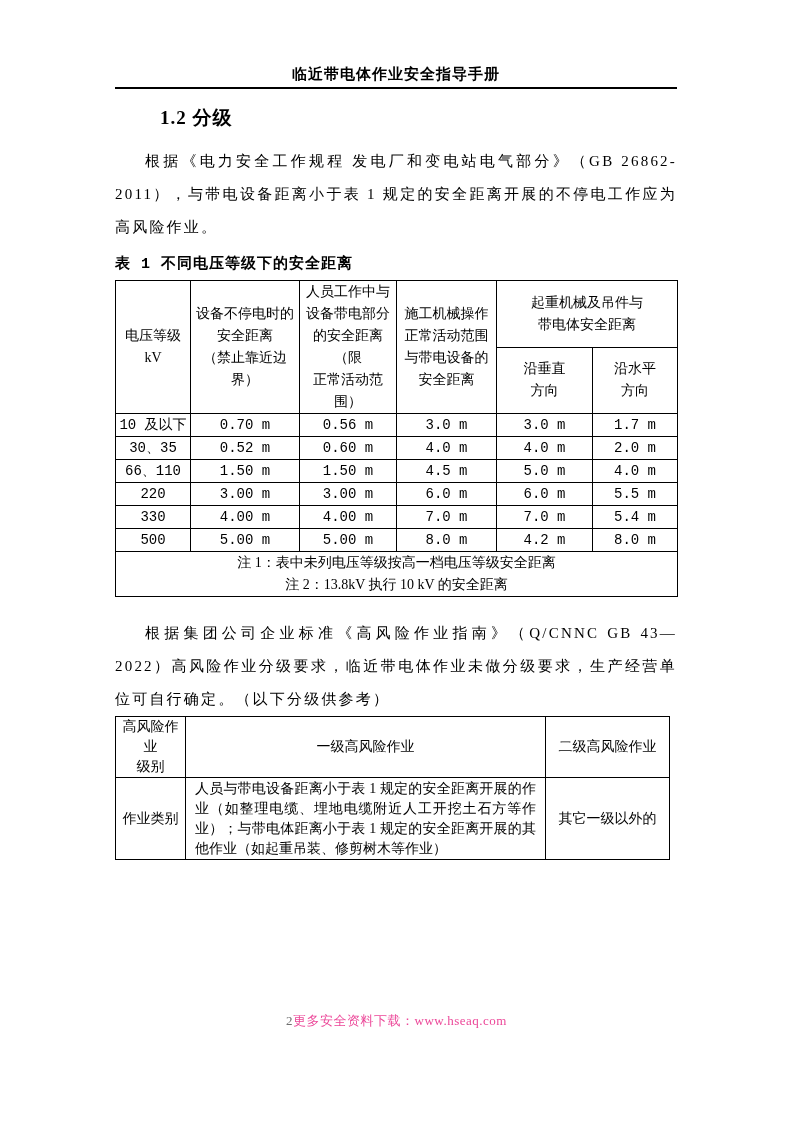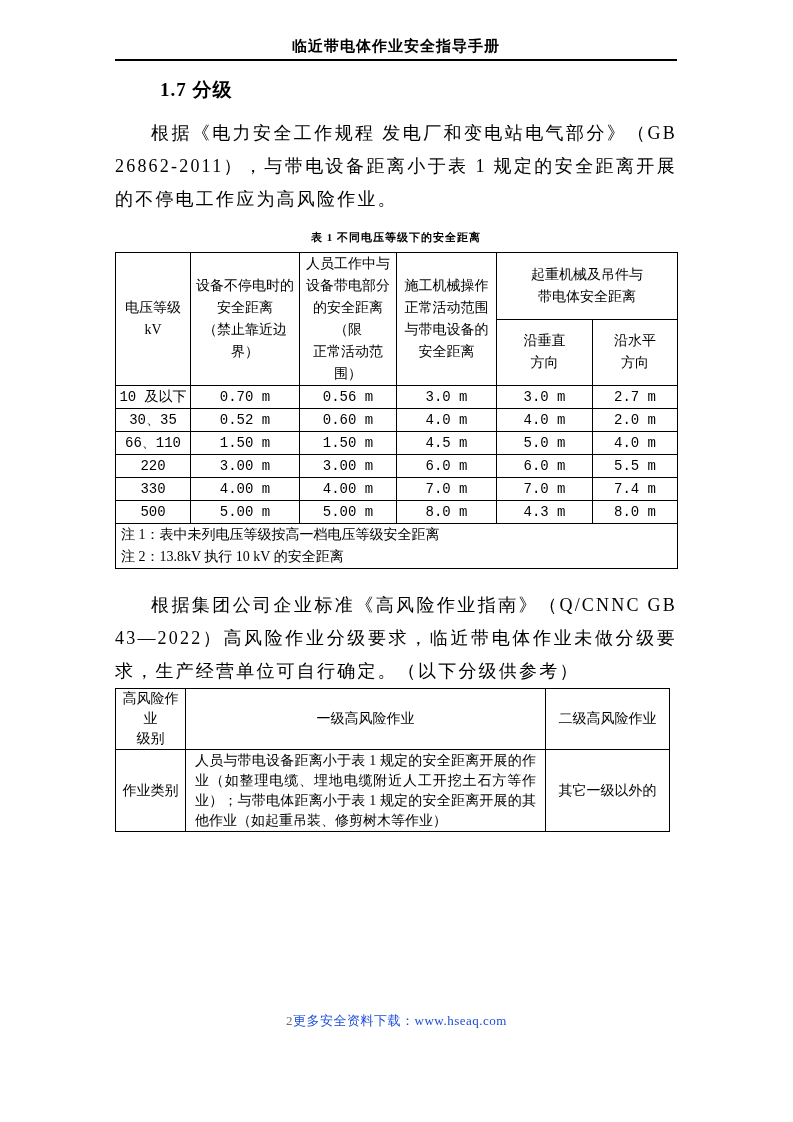--- a/index.html
+++ b/index.html
@@ -15,21 +15,21 @@
     overflow: hidden;
   }
   .content {
     position: absolute;
     left: 115px;
     top: 0;
     width: 562px;
   }
   
   .header-title {
-    padding-top: 36px;
+    padding-top: 64px;
     text-align: center;
     font-family: "Liberation Sans", "DejaVu Sans", sans-serif;
     font-weight: bold;
     font-size: 15px;
     letter-spacing: 1px;
     line-height: 20px;
   }
   .header-rule {
     margin-top: 3px;
     border-bottom: 2px solid #000000;
@@ -38,35 +38,35 @@
   
   .section-heading {
     margin: 17px 0 0 45px;
     font-size: 19px;
     font-weight: bold;
     letter-spacing: 1px;
     line-height: 24px;
   }
   .para {
     margin-top: 15px;
-    font-size: 18px;
+    font-size: 15px;
     line-height: 33px;
     letter-spacing: 2.2px;
     text-align: justify;
     text-indent: 2em;
   }
   .para.tight { margin-top: 20px; }
   
   .table-caption {
     margin-top: 11px;
     margin-bottom: 5px;
-    text-align: center;
-    font-family: Liberation Serif, serif;
+    text-align: left;
+    font-family: Liberation Mono, monospace;
     font-weight: bold;
-    font-size: 11px;
+    font-size: 15px;
     letter-spacing: 1px;
     line-height: 20px;
   }
   
   table {
     border-collapse: collapse;
     table-layout: fixed;
     font-size: 14px;
   }
   td {
@@ -75,21 +75,21 @@
     vertical-align: middle;
     padding: 0;
     line-height: 22px;
   }
   .t1 { width: 562px; }
   .pre { white-space: pre-line; }
   .t1 .hrow td { height: 45px; }
   .t1 .drow td { height: 22px; font-family: Liberation Mono, monospace; }
   .t1 .notes-cell {
     height: 44px;
-    text-align: left;
+    text-align: center;
     padding: 0 5px;
     line-height: 22px;
   }
   .t2 { width: 554px; }
   .t2 .hrow td { height: 42px; line-height: 20px; }
   .t2 .brow td { height: 82px; }
   .t2 .desc-cell {
     text-align: justify;
     padding: 0 9px;
     line-height: 20px;
@@ -99,32 +99,32 @@
     position: absolute;
     top: 1012px;
     left: 0;
     width: 793px;
     text-align: center;
     font-size: 13px;
     letter-spacing: 0.5px;
     line-height: 18px;
   }
   .footer .page-num { color: #6e6e6e; }
-  .footer .dl-text  { color: #1d4ed8; }
+  .footer .dl-text  { color: #ec4899; }
 </style>
 </head>
 <body>
 
 <div class="page">
   <div class="content">
 
     <div class="header-title">临近带电体作业安全指导手册</div>
     <div class="header-rule"></div>
 
-    <div class="section-heading">1.7 分级</div>
+    <div class="section-heading">1.2 分级</div>
 
     <p class="para">根据《电力安全工作规程 发电厂和变电站电气部分》（GB 26862-2011），与带电设备距离小于表 1 规定的安全距离开展的不停电工作应为高风险作业。</p>
 
     <div class="table-caption">表 1 不同电压等级下的安全距离</div>
 
     <table class="t1">
       <colgroup>
         <col style="width:75px">
           <col style="width:109px">
           <col style="width:97px">
@@ -156,21 +156,21 @@
           <td class="pre">沿水平
 方向</td>
         </tr>
 
         <tr class="drow">
           <td>10 及以下</td>
           <td>0.70 m</td>
           <td>0.56 m</td>
           <td>3.0 m</td>
           <td>3.0 m</td>
-          <td>2.7 m</td>
+          <td>1.7 m</td>
         </tr>
         <tr class="drow">
           <td>30、35</td>
           <td>0.52 m</td>
           <td>0.60 m</td>
           <td>4.0 m</td>
           <td>4.0 m</td>
           <td>2.0 m</td>
         </tr>
         <tr class="drow">
@@ -188,28 +188,28 @@
           <td>6.0 m</td>
           <td>6.0 m</td>
           <td>5.5 m</td>
         </tr>
         <tr class="drow">
           <td>330</td>
           <td>4.00 m</td>
           <td>4.00 m</td>
           <td>7.0 m</td>
           <td>7.0 m</td>
-          <td>7.4 m</td>
+          <td>5.4 m</td>
         </tr>
         <tr class="drow">
           <td>500</td>
           <td>5.00 m</td>
           <td>5.00 m</td>
           <td>8.0 m</td>
-          <td>4.3 m</td>
+          <td>4.2 m</td>
           <td>8.0 m</td>
         </tr>
 
         <tr>
           <td colspan="6" class="notes-cell">
             <div>注 1：表中未列电压等级按高一档电压等级安全距离</div>
             <div>注 2：13.8kV 执行 10 kV 的安全距离</div>
           </td>
         </tr>
       </tbody>

